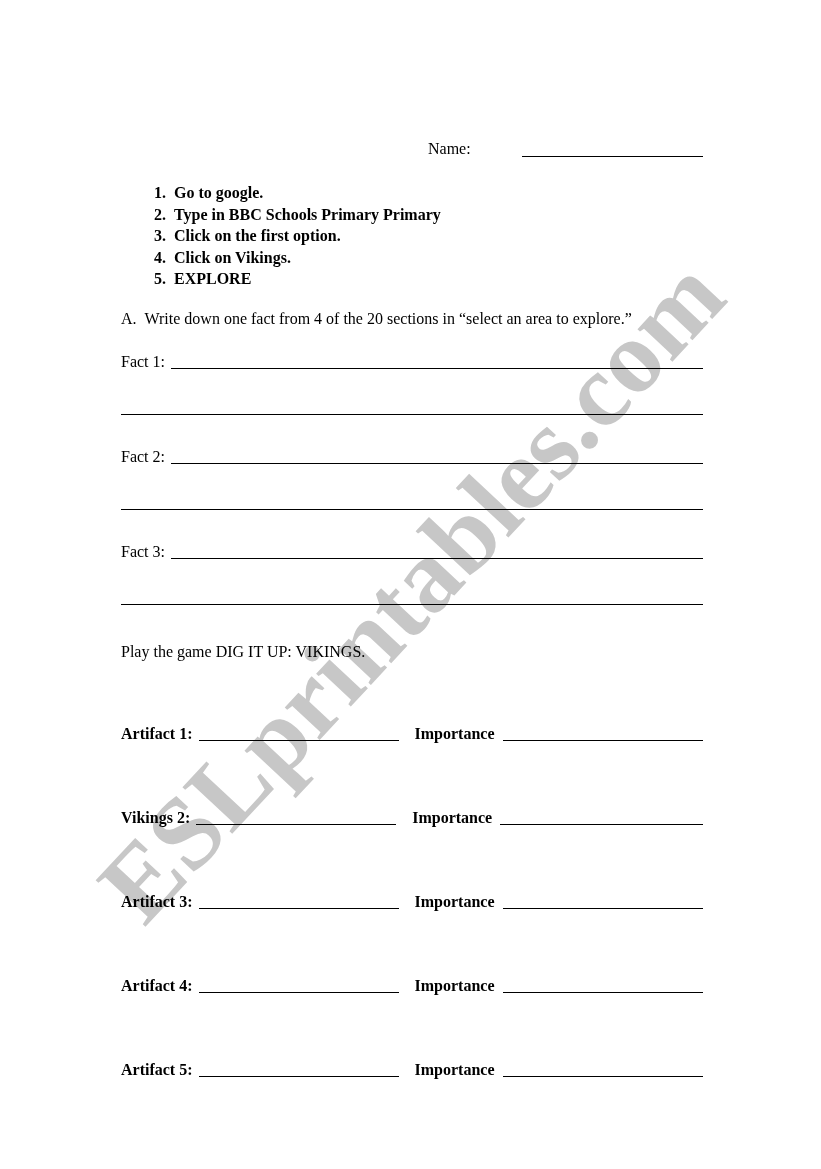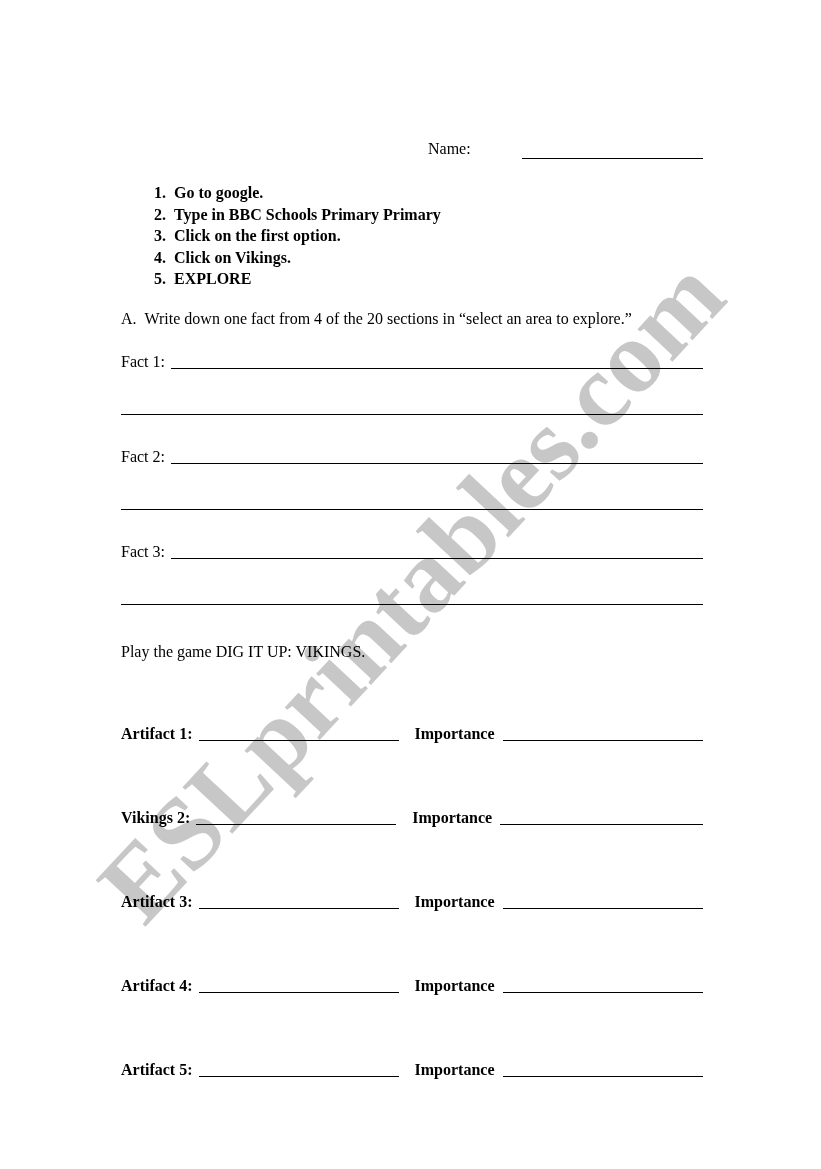--- a/index.html
+++ b/index.html
@@ -35,21 +35,21 @@
     padding: 140px 118px 0 121px;
   }
   .wline {
     border-bottom: 1px solid #000;
     height: 14px;
     transform: translateY(2px);
   }
   
   .name-row {
     display: flex;
-    align-items: center;
+    align-items: flex-start;
     margin-left: 307px;
     gap: 45px;
   }
   .name-line { flex: 1; margin-left: 6px; }
   
   ol.instructions {
     margin: 24px 0 18px 0;
     padding-left: 49px;
     font-weight: bold;
     line-height: 21.5px;

